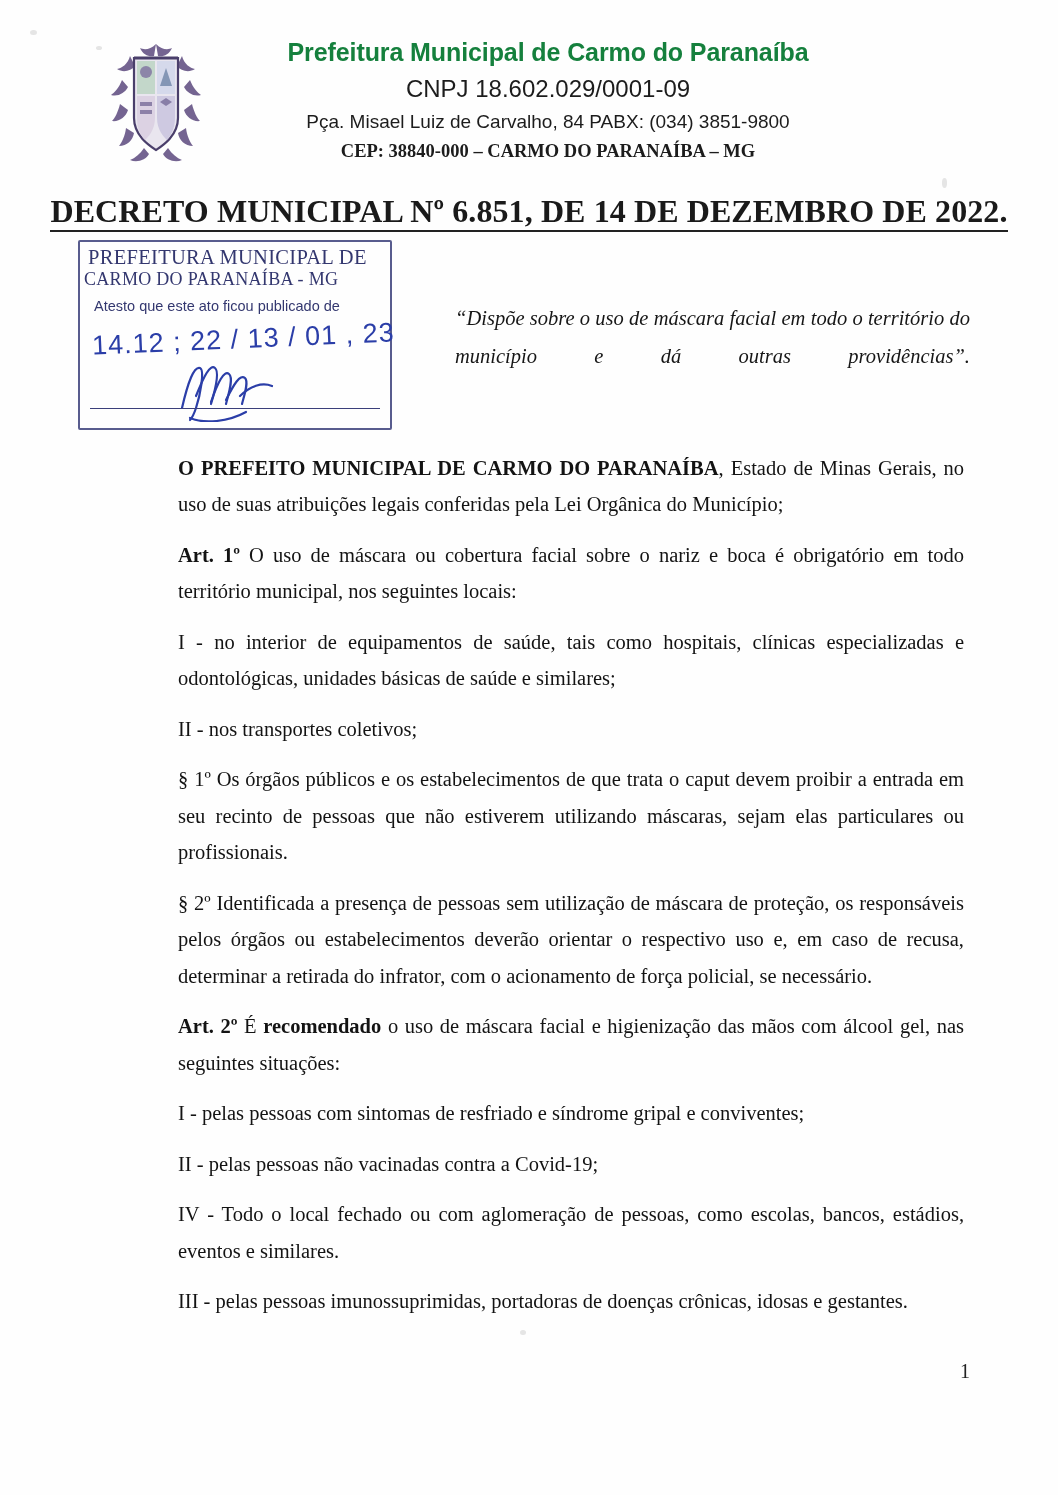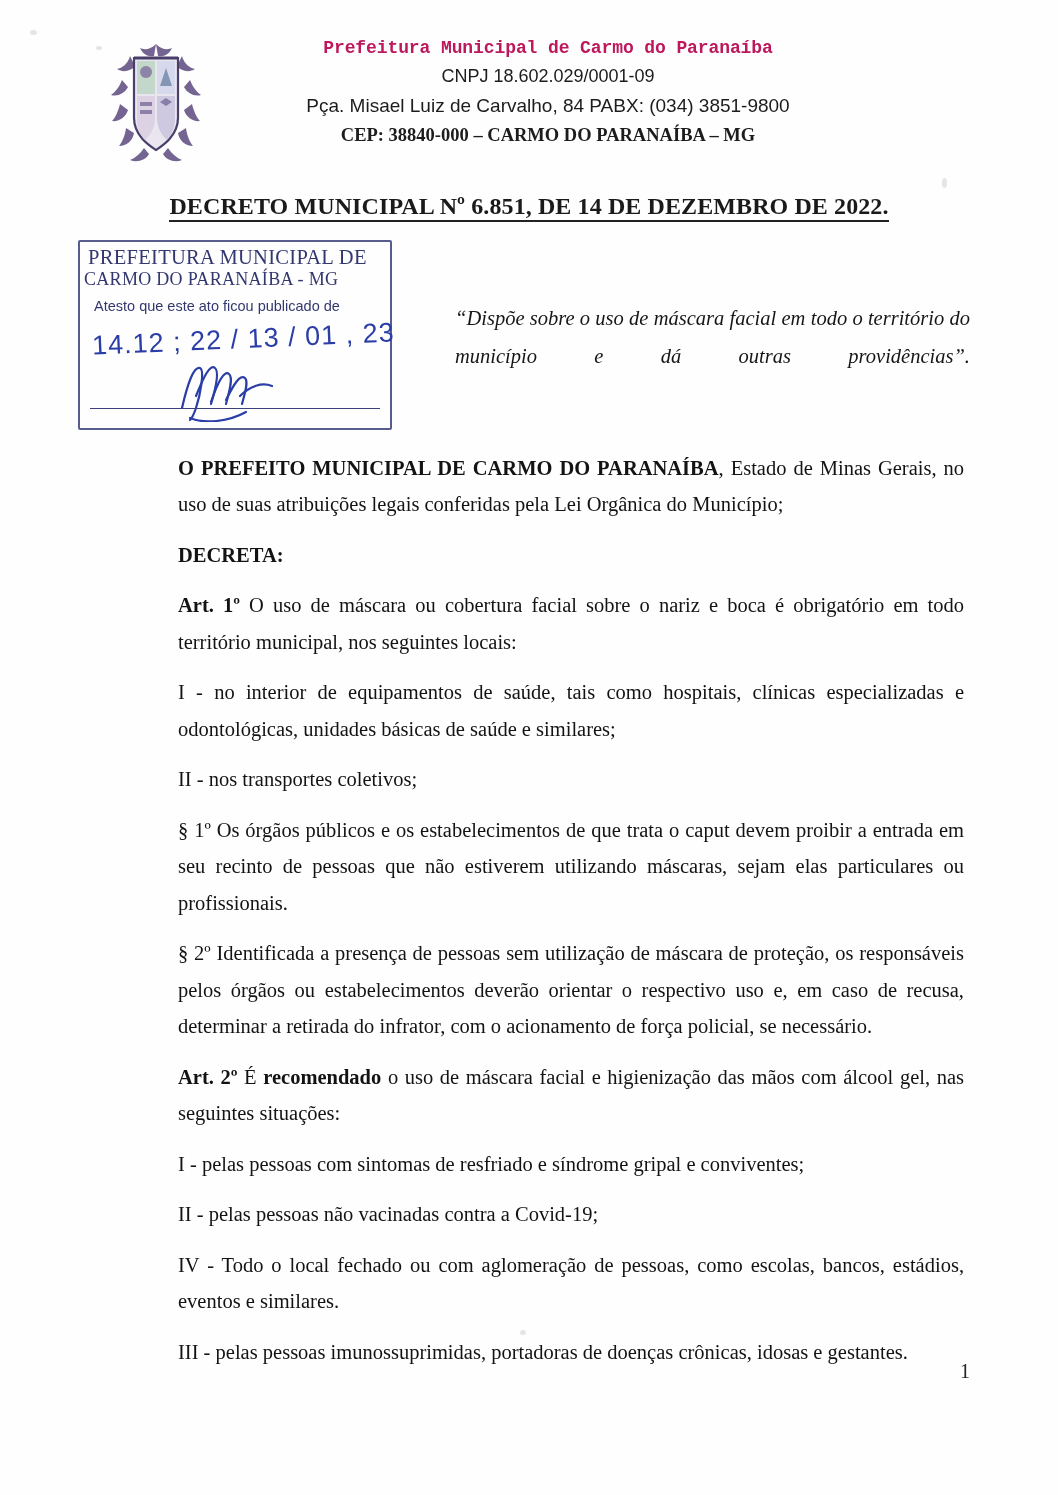--- a/index.html
+++ b/index.html
@@ -38,31 +38,31 @@
     position: relative;
     flex: 0 0 auto;
   }
   .crest svg { display: block; }
   .header-text {
     margin-left: 26px;
     text-align: center;
     width: 640px;
   }
   .org-title {
-    font-family: Liberation Mono, monospace;
+    font-family: Liberation Sans, sans-serif;
     font-weight: bold;
-    font-size: 18px;
+    font-size: 25px;
     letter-spacing: -0.1px;
-    color: #be185d;
+    color: #15803d;
     line-height: 1.15;
     white-space: nowrap;
   }
   .org-line {
     font-family: "Liberation Sans", sans-serif;
-    font-size: 18px;
+    font-size: 24px;
     color: #1c1c1c;
     margin-top: 6px;
     line-height: 1.3;
   }
   .org-line.serif {
     font-family: Liberation Sans, sans-serif;
     font-size: 19px;
   }
   .org-line.bold-serif {
     font-family: "Liberation Serif", serif;
@@ -73,21 +73,21 @@
 
   
   .decree-title {
     position: absolute;
     top: 193px;
     left: 0;
     width: 1058px;
     text-align: center;
     font-family: "Liberation Serif", serif;
     font-weight: bold;
-    font-size: 24px;
+    font-size: 32px;
     letter-spacing: 0.1px;
   }
   .decree-title span {
     border-bottom: 2px solid #222;
     padding-bottom: 1px;
   }
 
   
   .stamp {
     position: absolute;
@@ -292,23 +292,20 @@
   </div>
 
   <div class="ementa">“Dispõe sobre o uso de máscara facial em todo o território do município e dá outras providências”.</div>
 
   <div class="body-text">
 
     <p class="p-indent">
       <span class="smallcaps">O PREFEITO MUNICIPAL DE CARMO DO PARANAÍBA</span><span>, Estado de Minas Gerais, no uso de suas atribuições legais conferidas pela Lei Orgânica do Município;</span>
     </p>
 
-    <p class="p-indent">
-      <span class="b">DECRETA:</span>
-    </p>
 
     <p class="p-indent">
       <span class="b">Art. 1º</span><span> O uso de máscara ou cobertura facial sobre o nariz e boca é obrigatório em todo território municipal, nos seguintes locais:</span>
     </p>
 
     <p class="p-indent">I - no interior de equipamentos de saúde, tais como hospitais, clínicas especializadas e odontológicas, unidades básicas de saúde e similares;</p>
 
     <p class="p-indent">II - nos transportes coletivos;</p>
 
     <p class="p-indent">§ 1º Os órgãos públicos e os estabelecimentos de que trata o caput devem proibir a entrada em seu recinto de pessoas que não estiverem utilizando máscaras, sejam elas particulares ou profissionais.</p>

